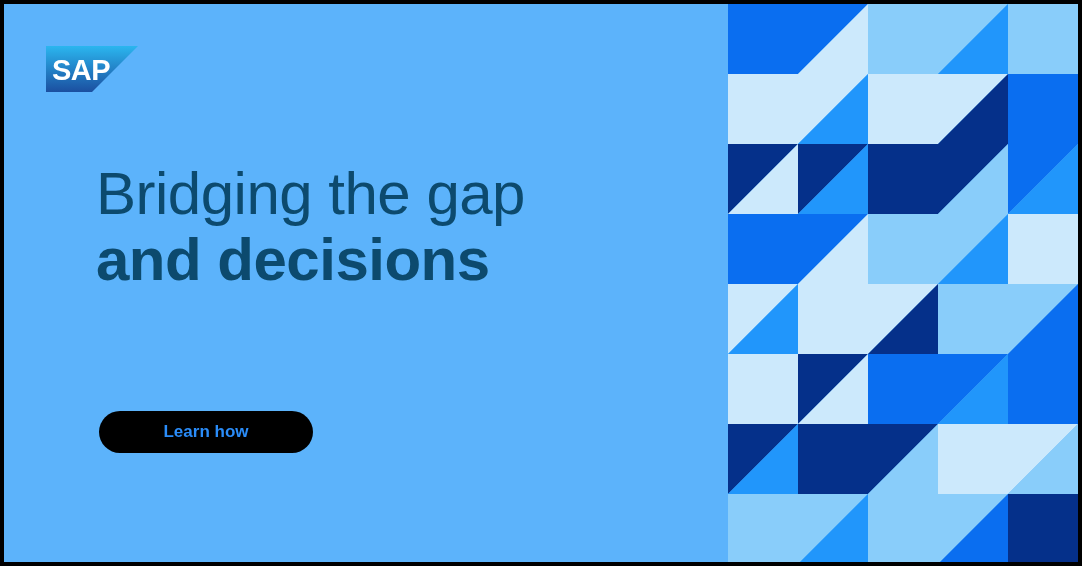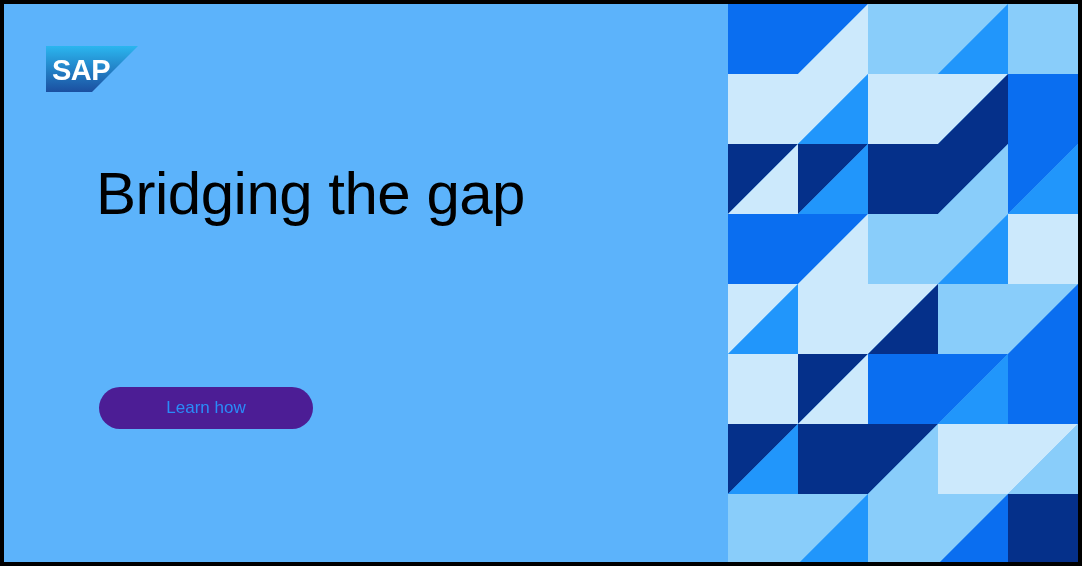--- a/index.html
+++ b/index.html
@@ -42,45 +42,45 @@
     height: 46px;
   }
   #logo svg { display: block; }
 
   
   #headline {
     position: absolute;
     left: 92px;
     top: 160px;
     width: 600px;
-    color: #000000;
+    color: #0c4a6e;
     line-height: 1.0;
     letter-spacing: -0.5px;
   }
   .hl {
     display: block;
     font-size: 60px;
     white-space: nowrap;
   }
   .hl-light { font-weight: 400; margin-bottom: 6px; }
   .hl-bold  { font-weight: 700; margin-bottom: 4px; }
 
   
   #cta {
     position: absolute;
     left: 95px;
-    top: 383px;
+    top: 407px;
     width: 214px;
     height: 42px;
     border: none;
     border-radius: 21px;
-    background: #4c1d95;
+    background: #000000;
     color: #2a8cf8;
     font-size: 17px;
-    font-weight: 400;
+    font-weight: 700;
     font-family: "Liberation Sans", sans-serif;
     cursor: pointer;
     padding: 0;
   }
 
   
   #pattern {
     position: absolute;
     left: 724px;
     top: 0px;
@@ -176,19 +176,20 @@
           <stop offset="100%" stop-color="#1b4fa0"></stop>
         </linearGradient>
       </defs>
       <polygon points="0,0 92,0 46,46 0,46" fill="url(#sapgrad)"></polygon>
       <text x="6" y="34" font-family="Liberation Sans, sans-serif" font-size="29" font-weight="700" fill="#ffffff" letter-spacing="-0.5">SAP</text>
     </svg>
   </div>
 
   <div id="headline">
     <span class="hl hl-light">Bridging the gap</span>
+    <span class="hl hl-bold">and decisions</span>
   </div>
 
   <button id="cta">Learn how</button>
 
 </div>
 
 <div id="frame"></div>
 
 </body></html>

